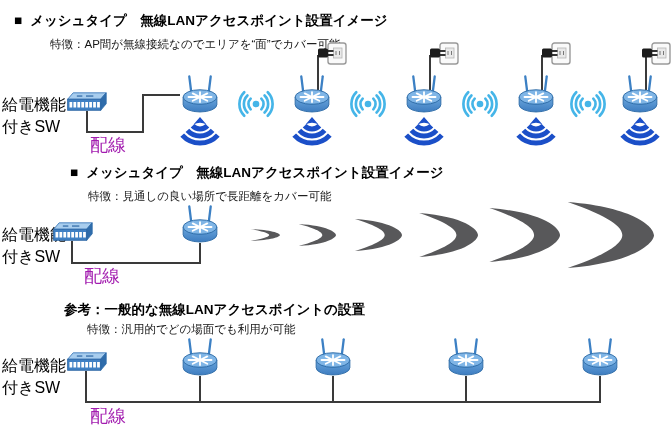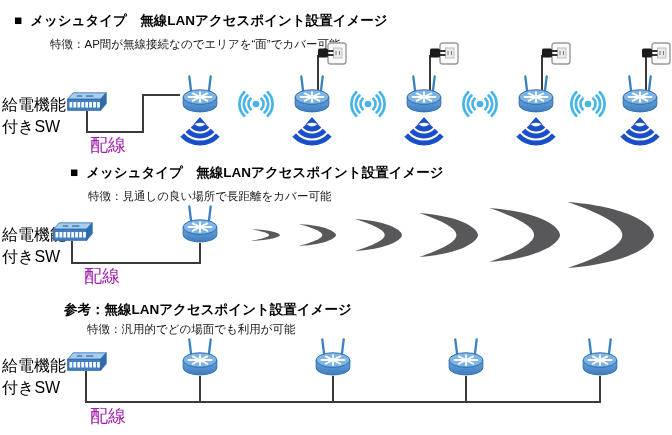--- a/index.html
+++ b/index.html
@@ -224,21 +224,21 @@
         <use href="#sym-wave"></use>
       </svg>
     <svg class="abs icon" style="left:566px;top:202px" width="88" height="66" viewBox="0 0 100 100" preserveAspectRatio="none">
         <use href="#sym-wave"></use>
       </svg>
   </div>
 
   <div>
     <div class="abs hdr" style="left:64px;top:301px">
       <span class="bullet"></span>
-      <span>参考：無線LANアクセスポイント設置イメージ</span>
+      <span>参考：一般的な無線LANアクセスポイントの設置</span>
     </div>
     <div class="abs feature" style="left:87px;top:322px">特徴：汎用的でどの場面でも利用が可能</div>
 
     <div class="abs swlabel" style="left:2px;top:355px">
       <span>給電機能</span>
       <span>付きSW</span>
     </div>
     <svg class="abs icon" style="left:64px;top:351px" width="44" height="22" viewBox="0 0 48 24">
         <use href="#sym-switch"></use>
       </svg>

